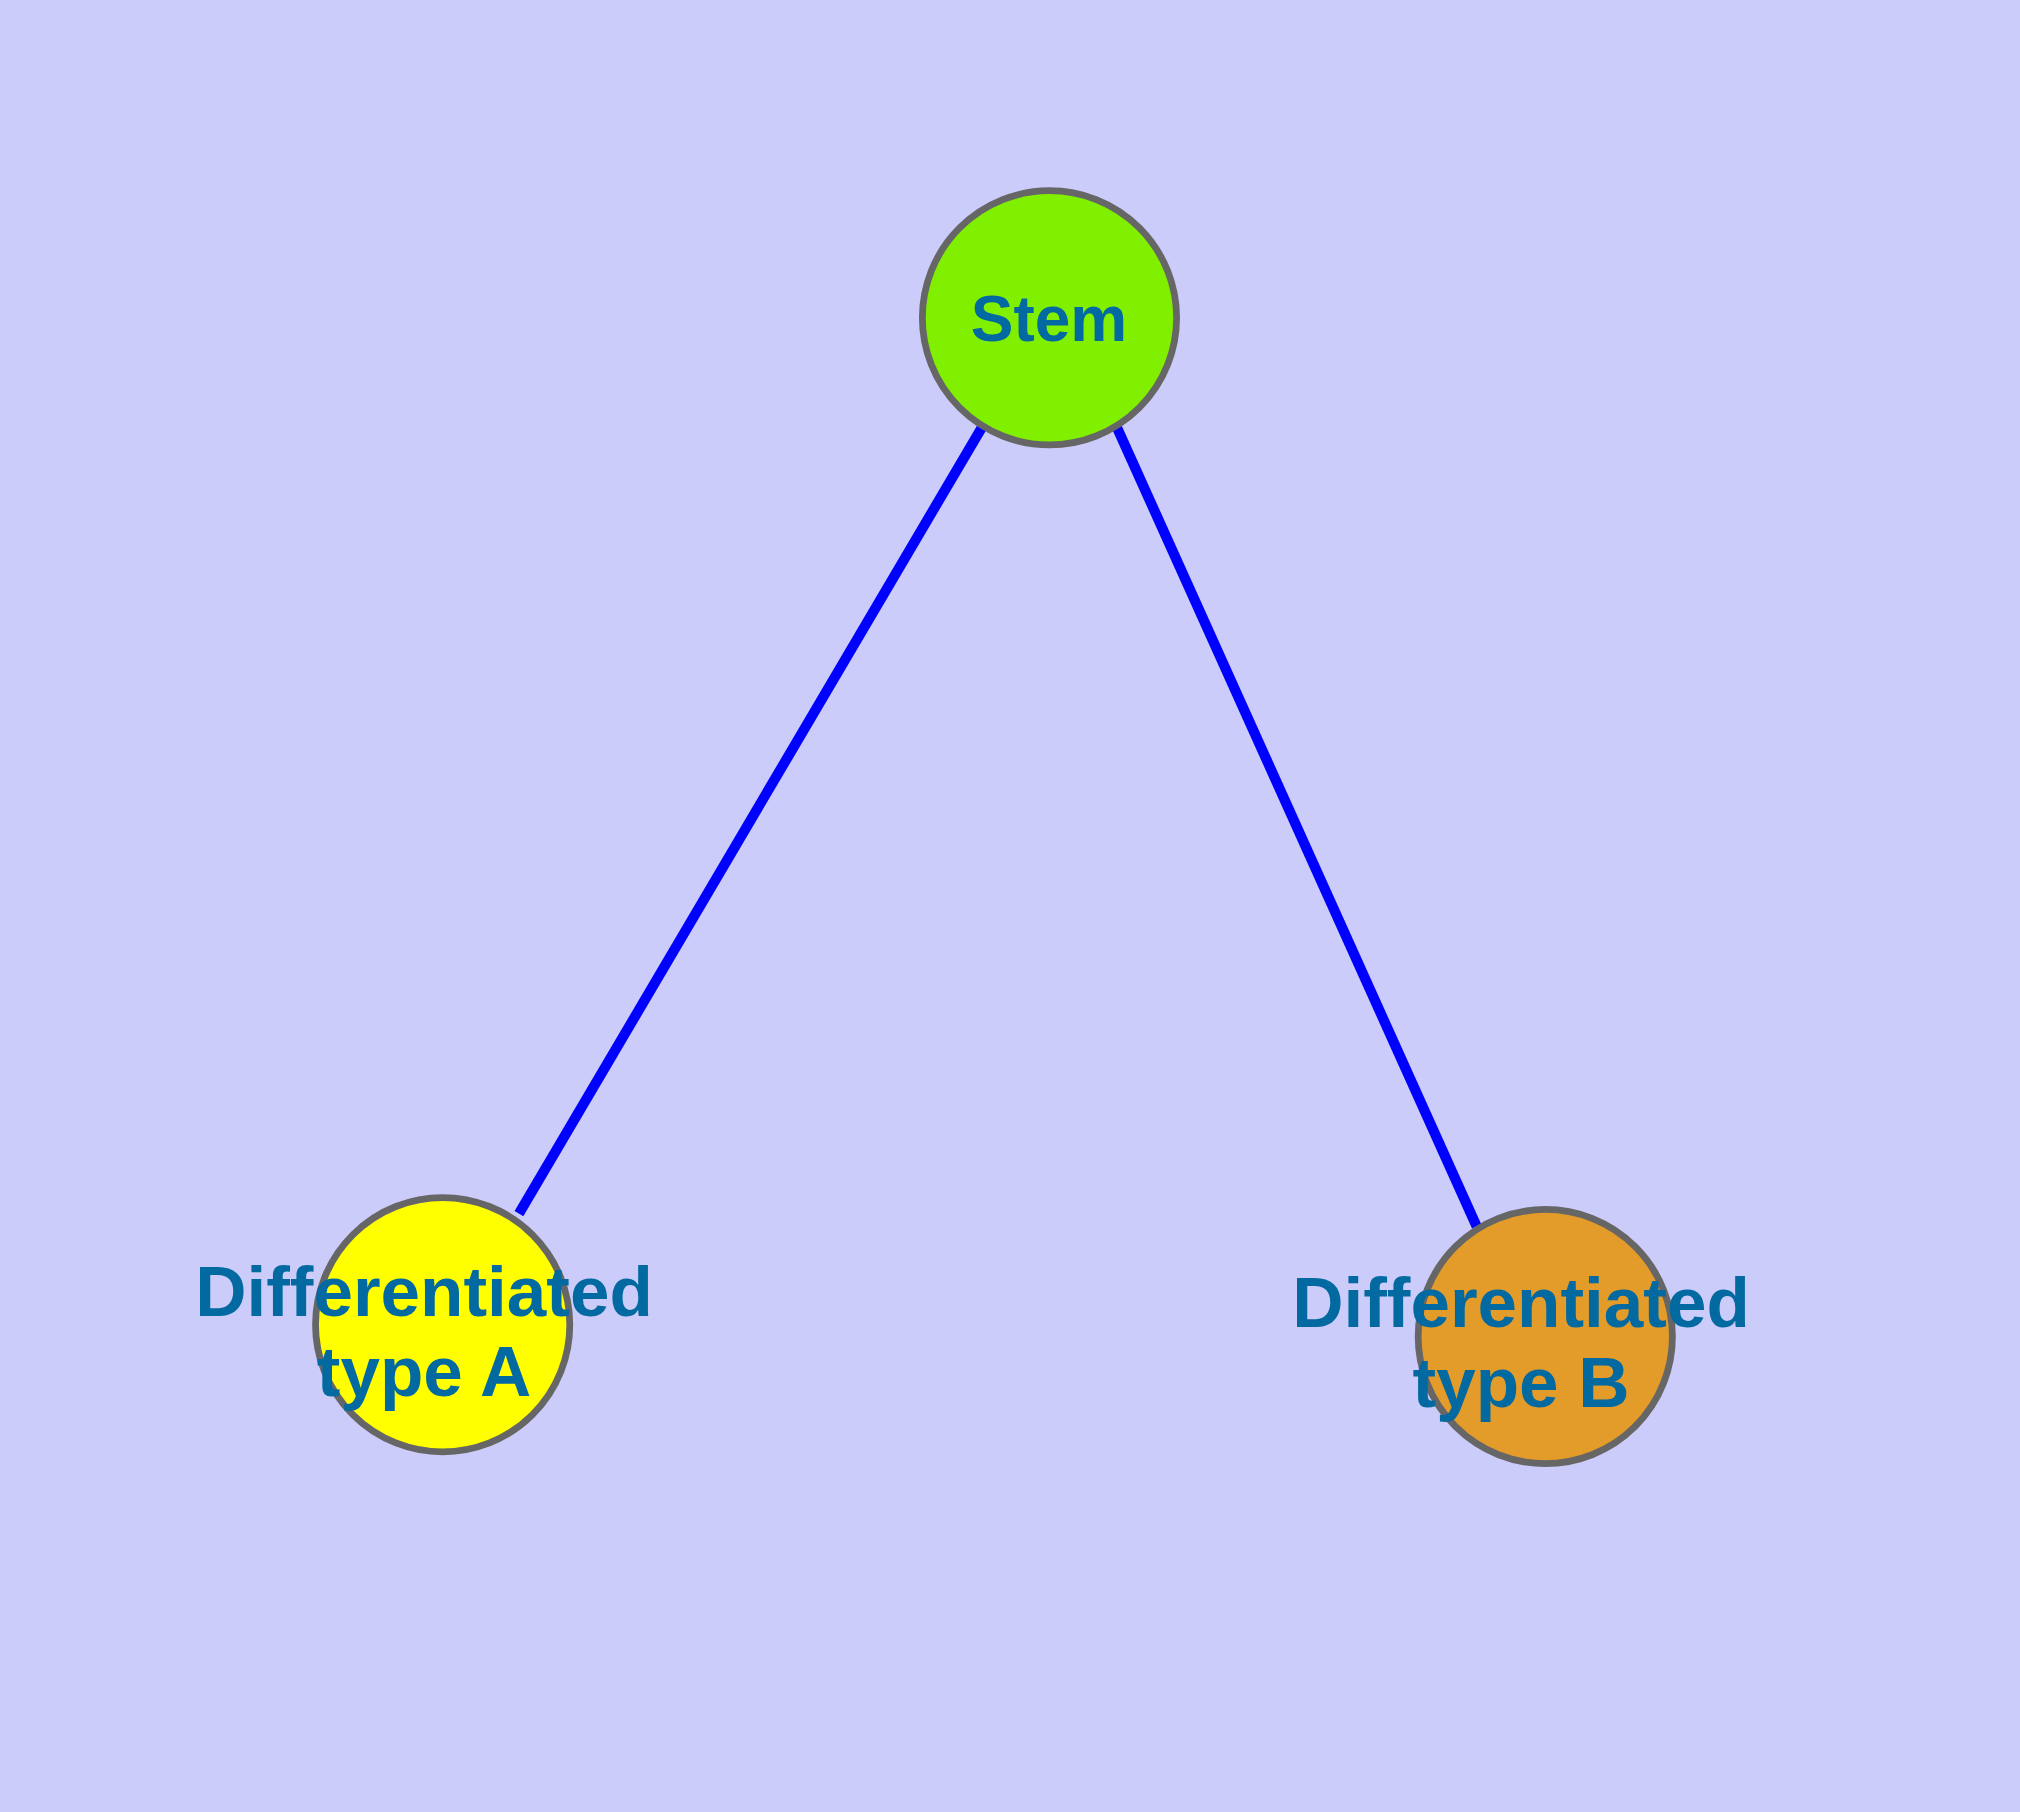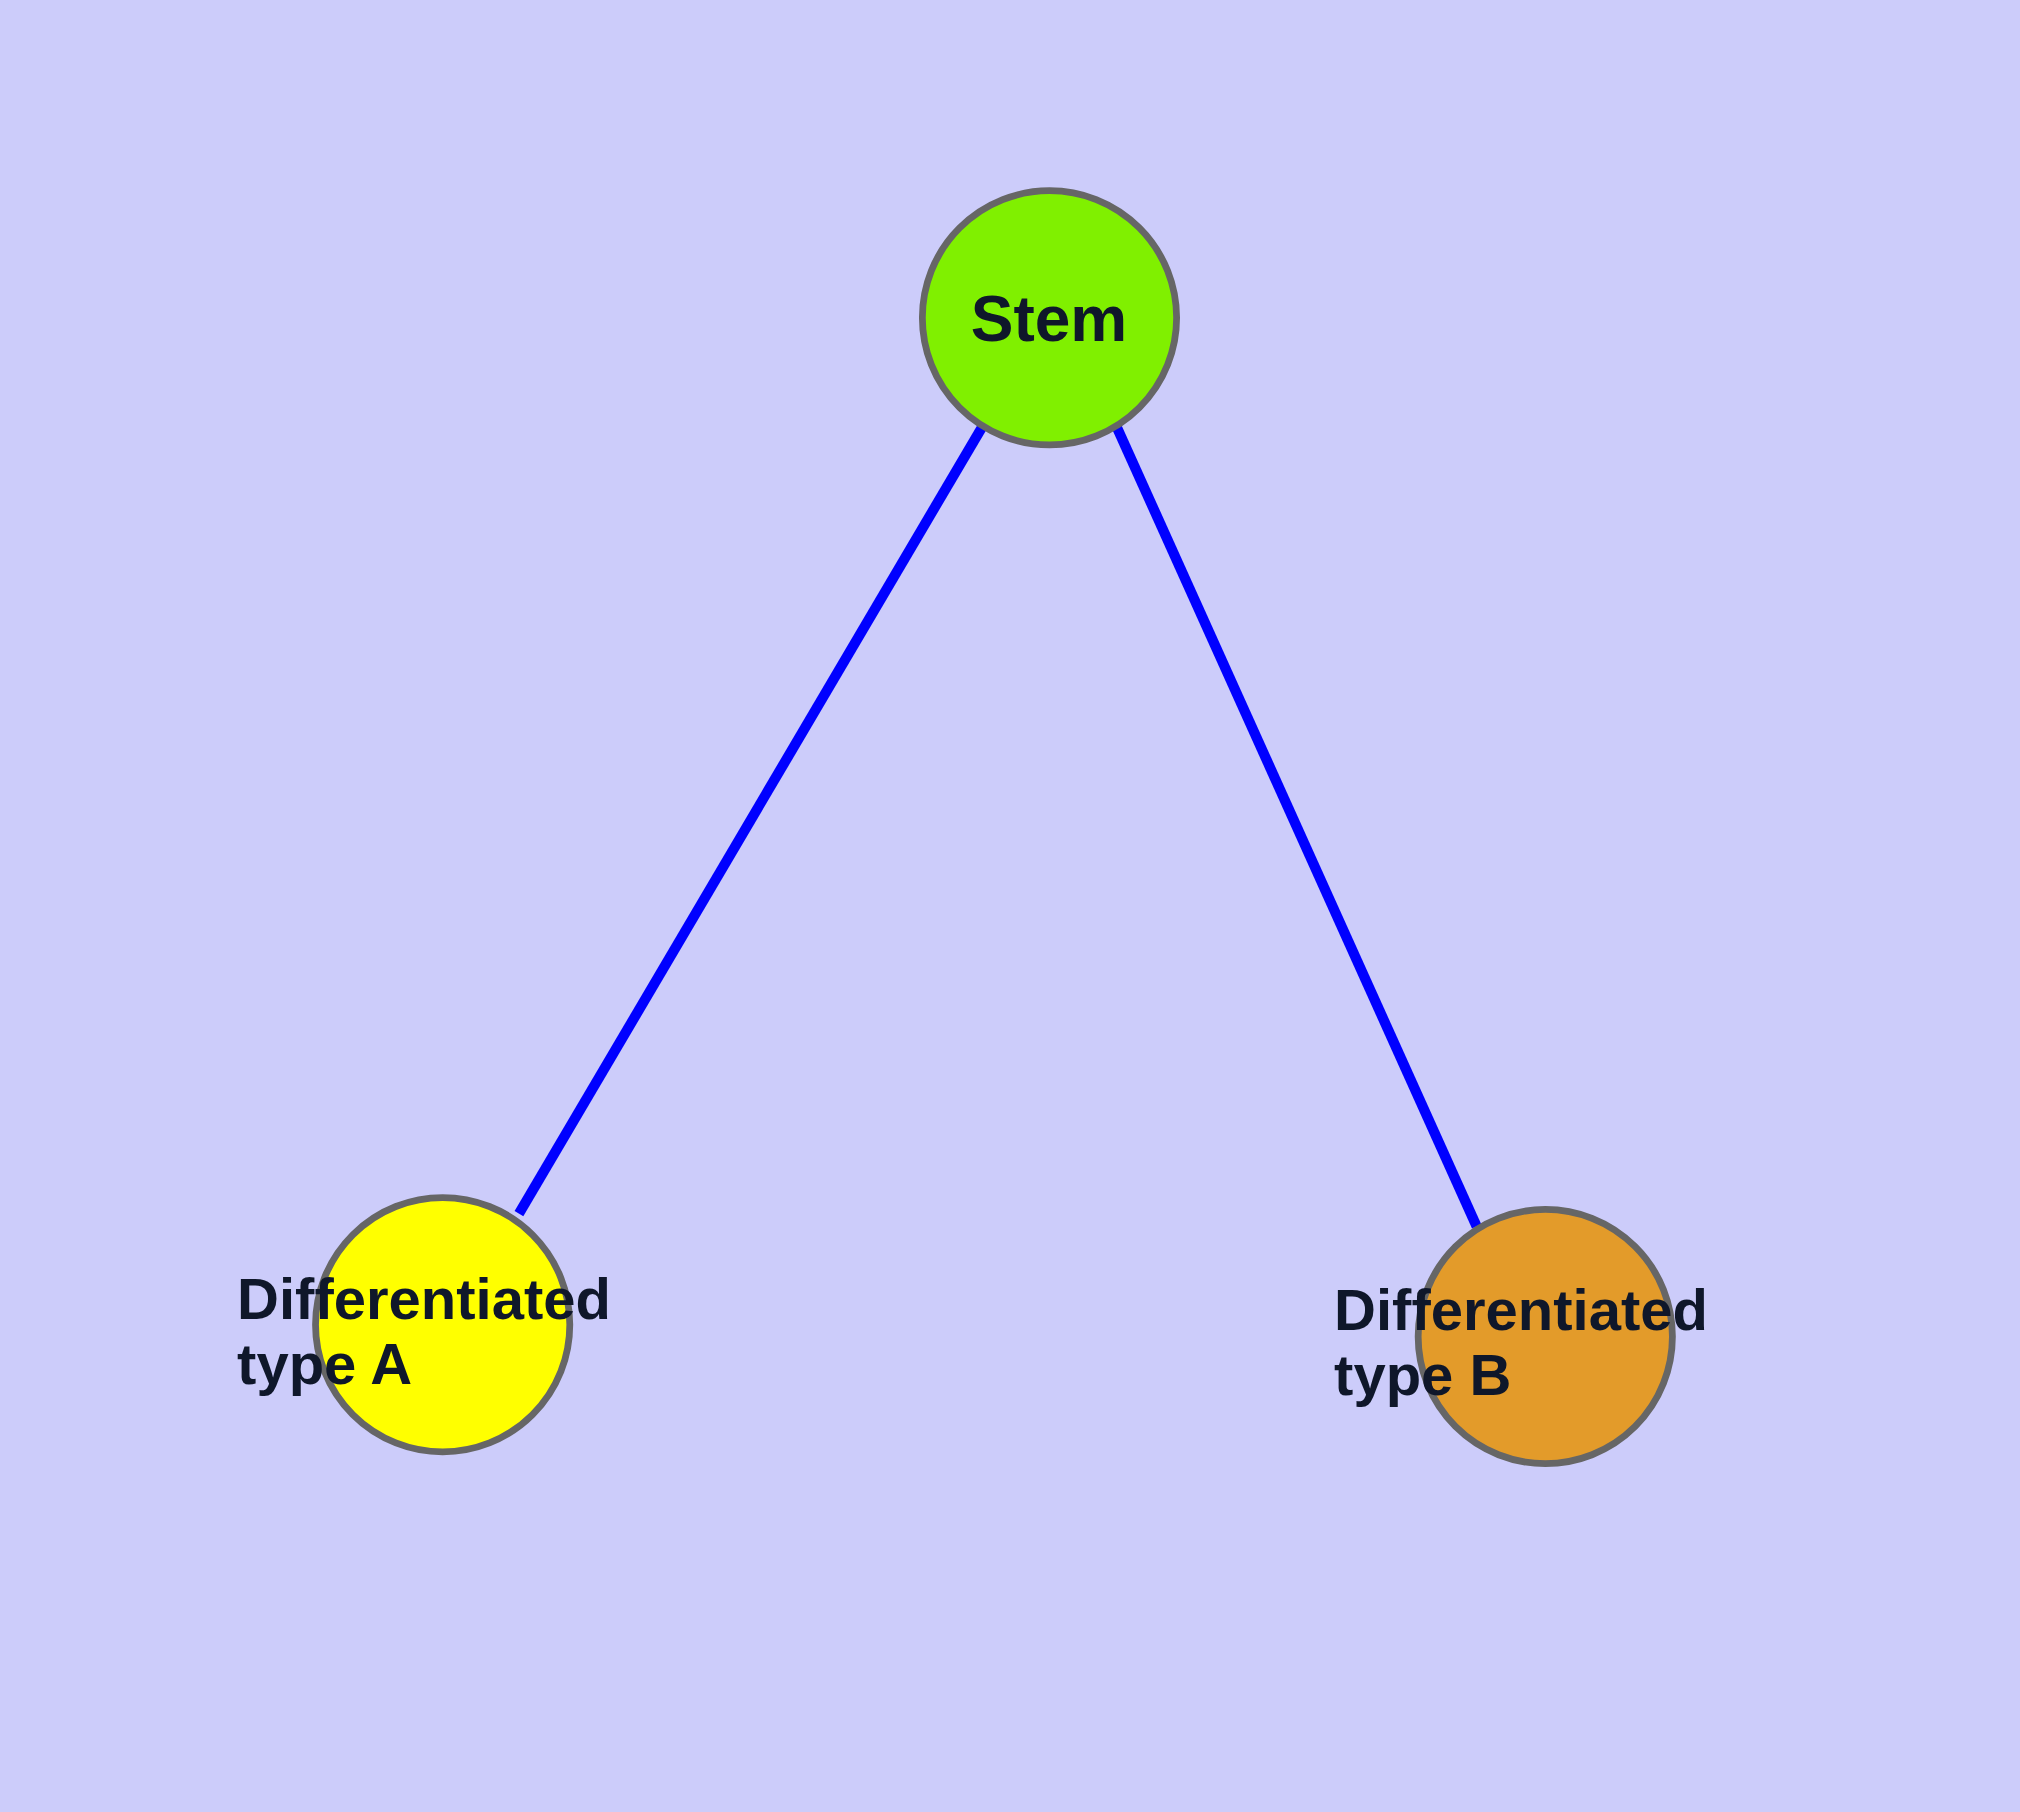--- a/index.html
+++ b/index.html
@@ -19,33 +19,34 @@
   #graph-svg {
     position: absolute;
     left: 0;
     top: 0;
     width: 2021px;
     height: 1812px;
     display: block;
   }
   .node-label {
     position: absolute;
+    text-align: center;
     font-family: "Liberation Sans", "DejaVu Sans", sans-serif;
     font-weight: bold;
-    color: #0f172a;
+    color: #0369a1;
     line-height: 1.12;
     white-space: pre;
     pointer-events: none;
     transform: translate(-50%, -50%);
   }
   .node-label.root {
     font-size: 64px;
   }
   .node-label.leaf {
-    font-size: 58px;
+    font-size: 71px;
   }
 </style>
 </head>
 <body>
 
 <div id="canvas" style="width: 2021px; height: 1812px; background: rgb(204, 204, 250);">
 
   <svg id="graph-svg" viewBox="0 0 2384 2138" xmlns="http://www.w3.org/2000/svg" style="width: 2021px; height: 1812px;">
     <g>
       <line x1="1159" y1="503" x2="612" y2="1432" stroke="#0000ff" stroke-width="12" stroke-linecap="butt"></line>

